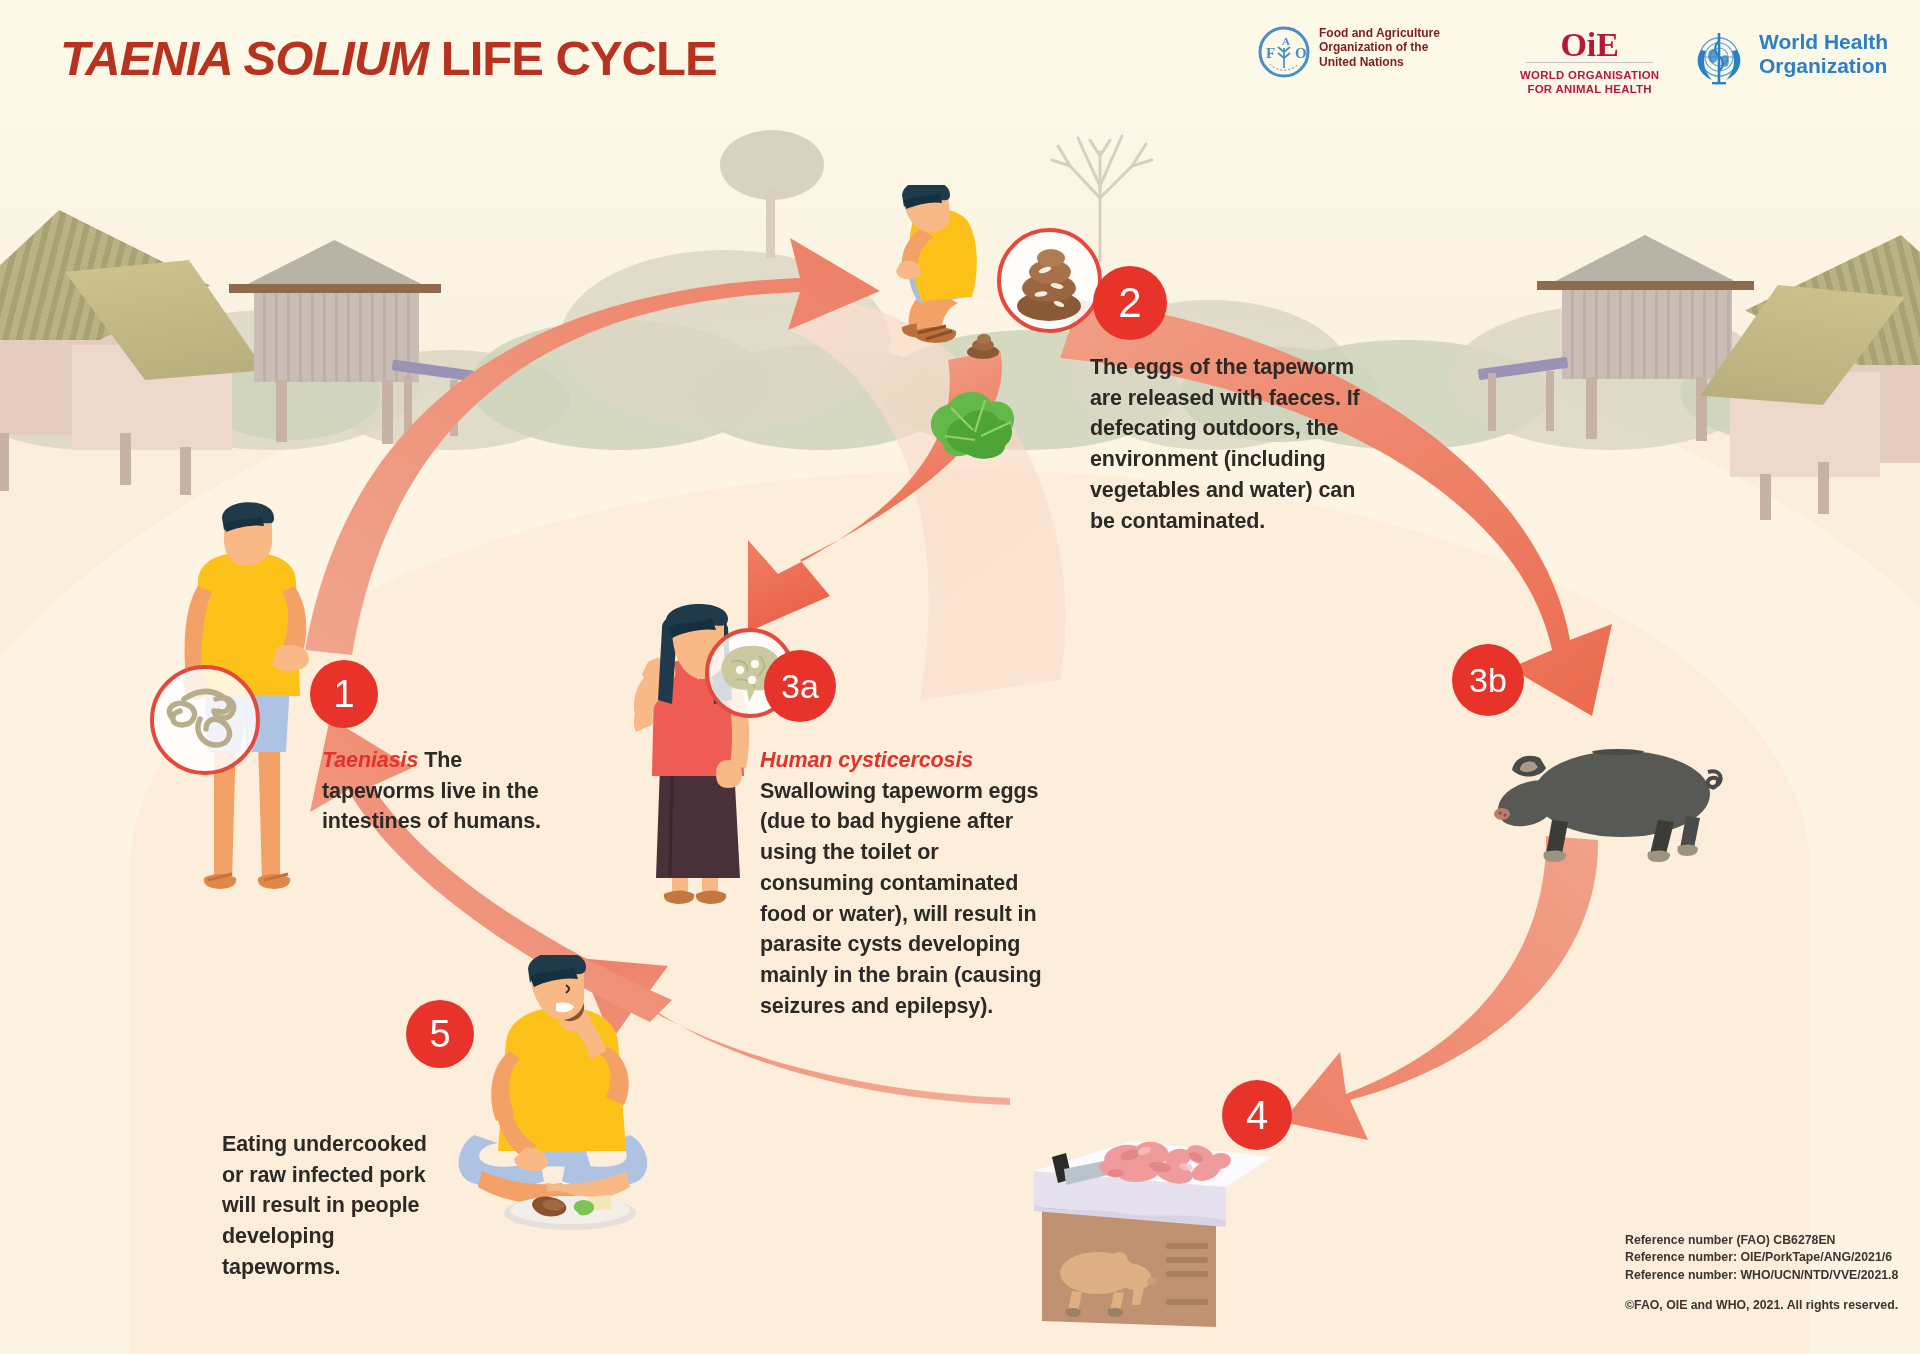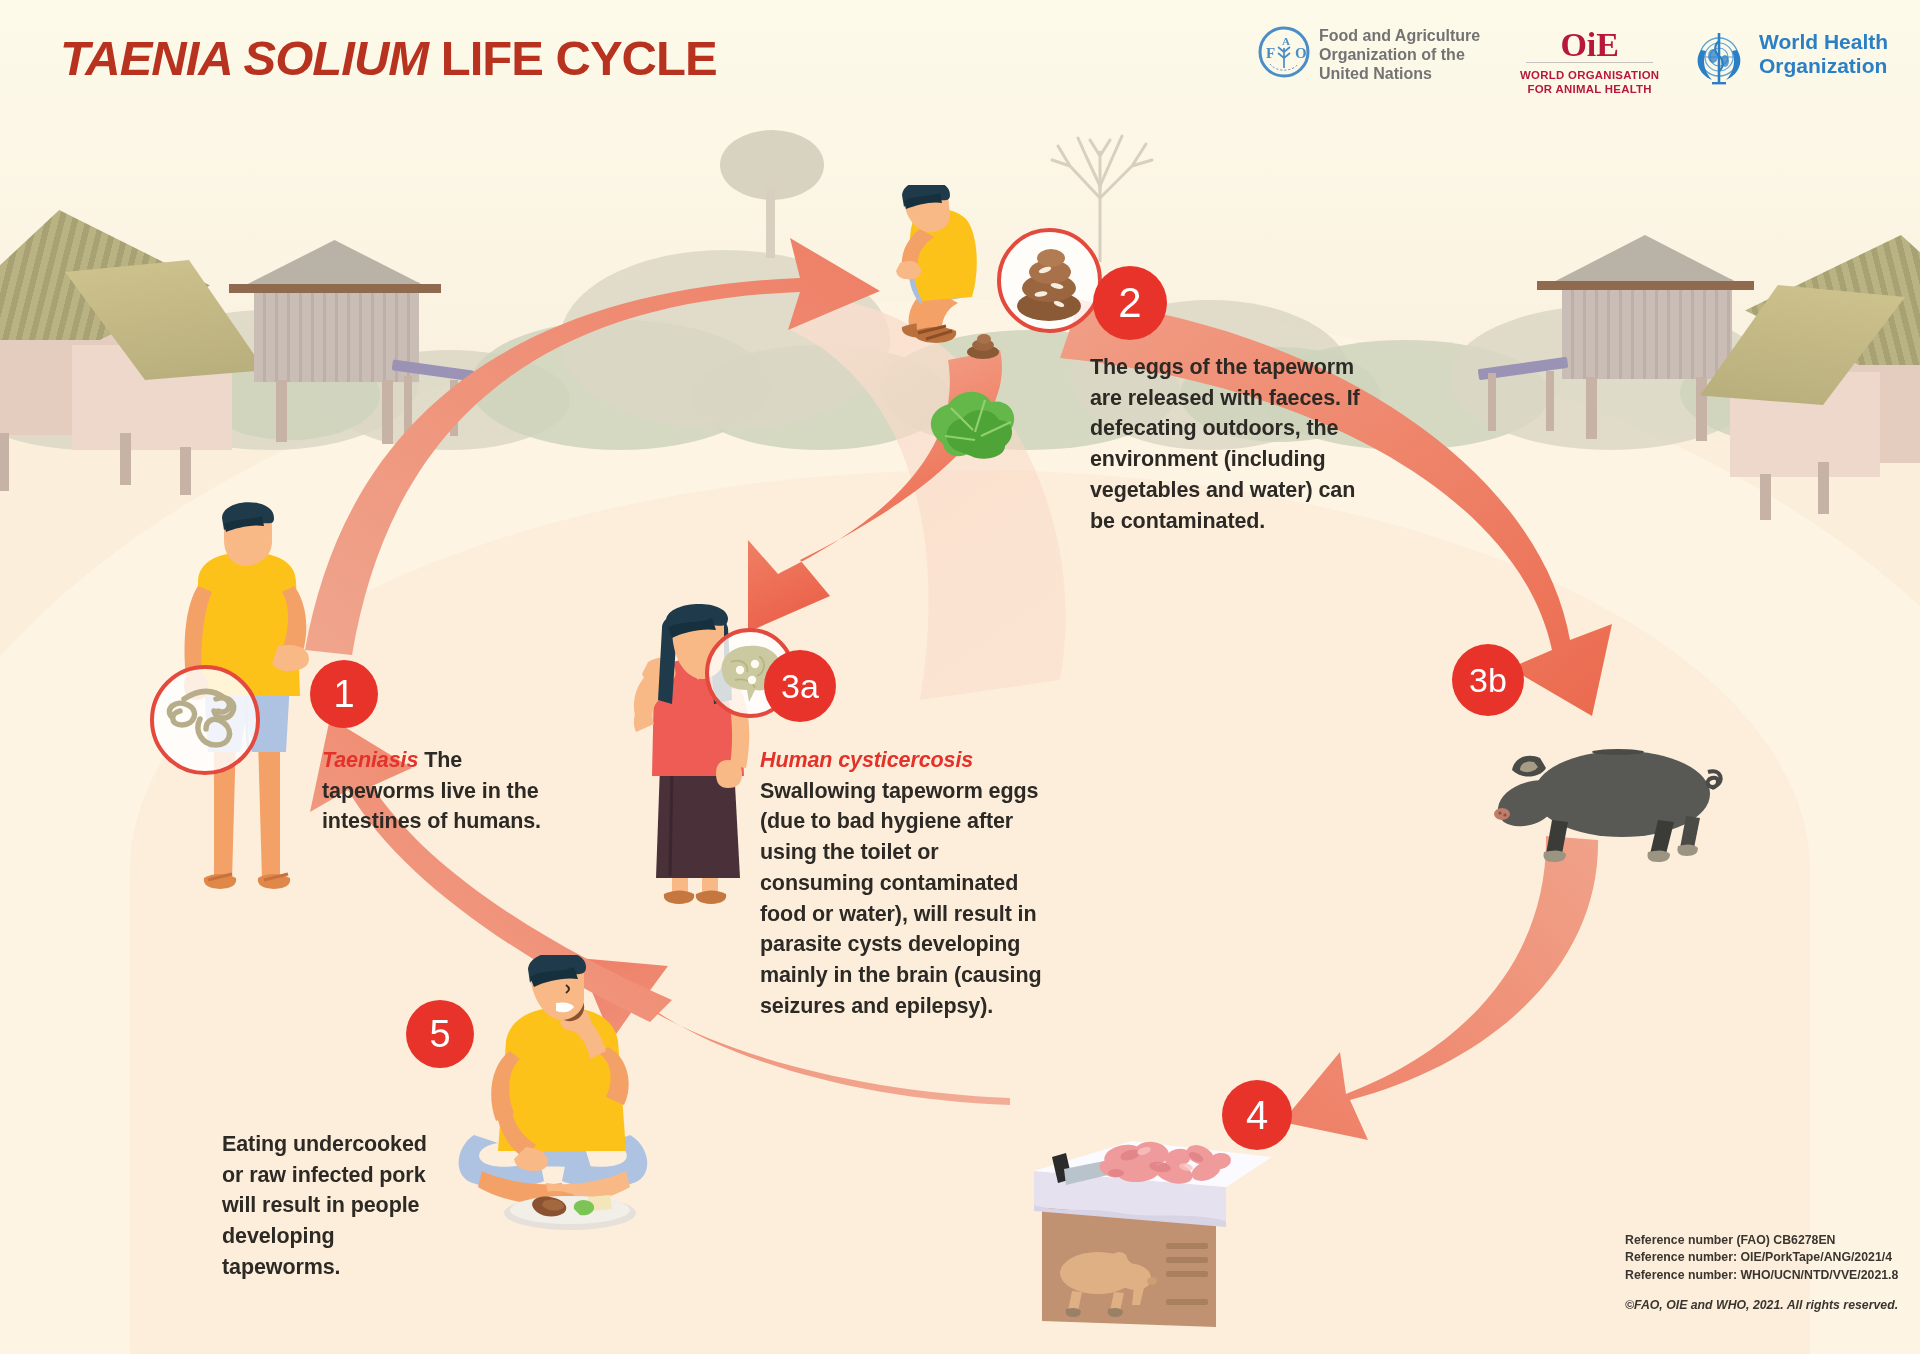--- a/index.html
+++ b/index.html
@@ -58,31 +58,31 @@
     position:absolute; left:60px; top:34px; font-size:49px; line-height:1;
     color:#b8331f; font-weight:bold; white-space:nowrap; letter-spacing:-1px;
   }
   #title .ital{ font-style:italic;text-align:center; }
 
   
   .logo-row{ position:absolute; top:26px; display:flex; align-items:flex-start; }
   #fao-logo{ left:1258px; }
   #oie-logo{ left:1520px; top:30px; }
   #who-logo{ left:1690px; top:30px; }
-  .logo-txt{ font-size:16px; line-height:1.2; font-weight:bold; color:#737373; margin-left:9px;}
+  .logo-txt{ font-size:12px; line-height:1.2; font-weight:bold; color:#7f1d1d; margin-left:9px;}
   .logo-txt.who{ font-size:21px; color:#2b7fc4; line-height:1.12; margin-left:11px;}
   .oie-sub{ font-size:11.4px; font-weight:bold; color:#b8173c; line-height:1.25;
             letter-spacing:.3px; text-align:center; margin-top:2px;}
   .oie-word{ font-size:34px; color:#b8173c; font-weight:bold; line-height:.9; text-align:center;
              font-family:"Liberation Serif", serif;}
 
   
   #refs{ position:absolute; left:1625px; top:1232px; font-size:12.3px; line-height:1.42;
          color:#3b3530; font-weight:bold;}
-  #refs .copy{ margin-top:13px;font-style:italic; }
+  #refs .copy{ margin-top:13px; }
 
   
   .fig{ position:absolute; }
   .magnify{ position:absolute; border-radius:50%; border:4px solid #e3493c;
             background:rgba(255,255,255,.82); overflow:hidden; }
 </style>
 </head>
 <body>
 
 <div id="stage">
@@ -601,18 +601,18 @@
   </div>
 
 
 
   <div class="txt" style="left:222px; top:1129px; width:232px;">
     <span>Eating undercooked or raw infected pork will result in people developing tapeworms.</span>
   </div>
 
   <div id="refs">
     <div>Reference number (FAO) CB6278EN</div>
-    <div>Reference number: OIE/PorkTape/ANG/2021/4</div>
+    <div>Reference number: OIE/PorkTape/ANG/2021/6</div>
     <div>Reference number: WHO/UCN/NTD/VVE/2021.8</div>
     <div class="copy">©FAO, OIE and WHO, 2021. All rights reserved.</div>
   </div>
 
 </div>
 
 </body></html>

